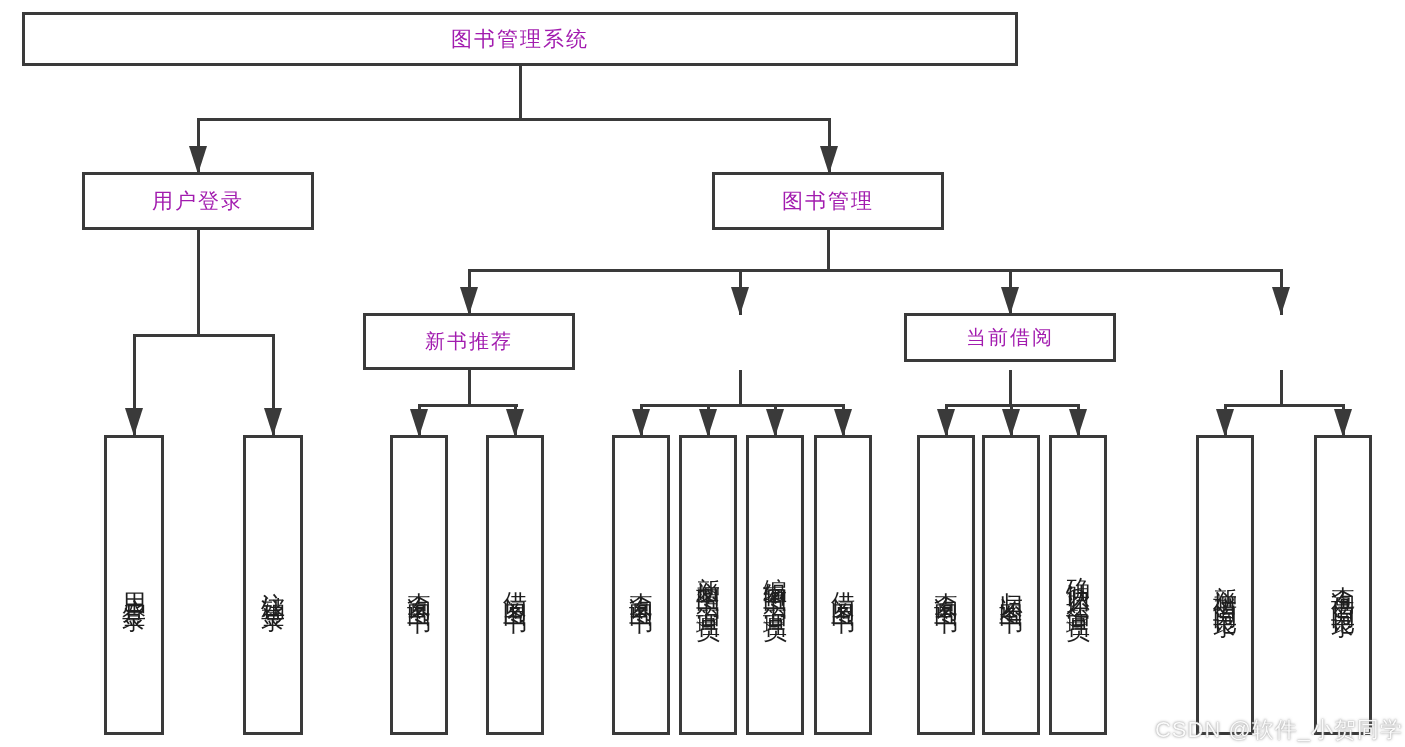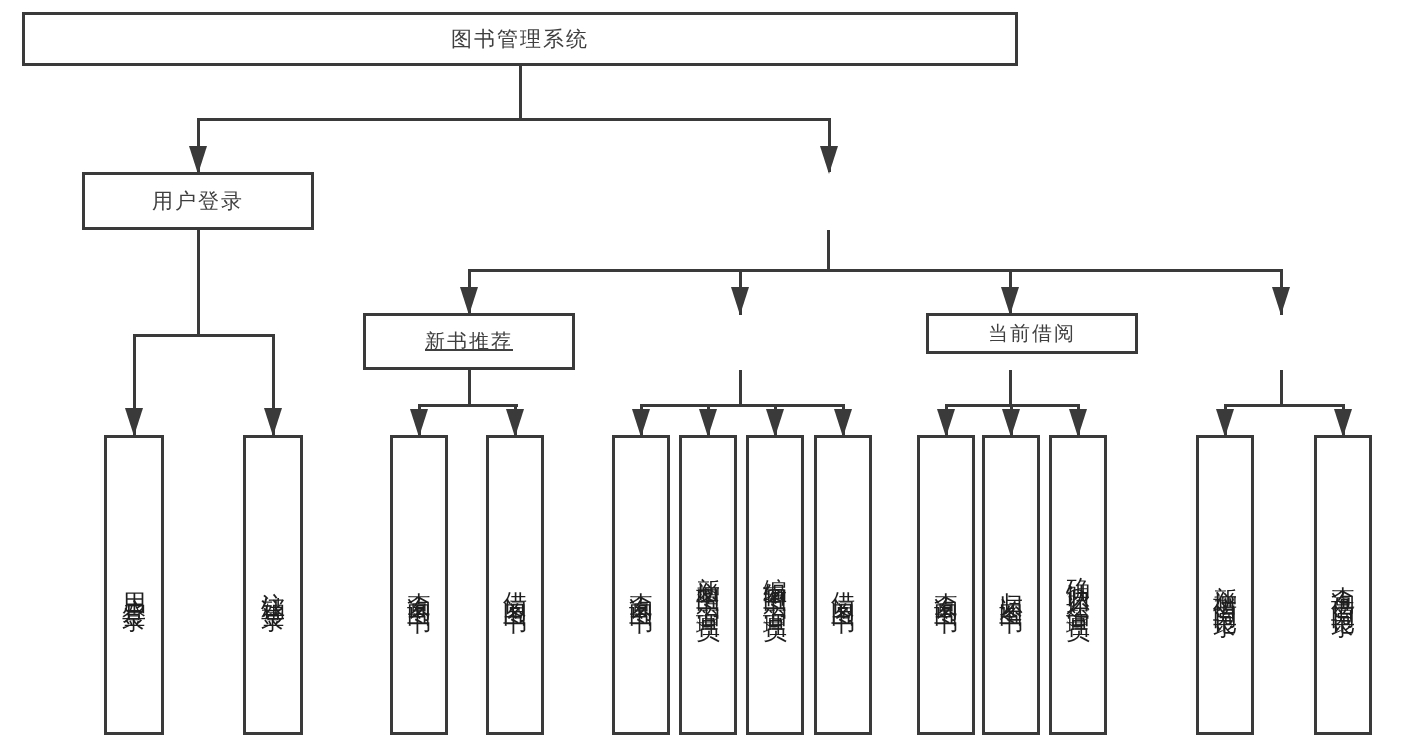--- a/index.html
+++ b/index.html
@@ -2,21 +2,21 @@
 <html><head>
 <meta charset="utf-8">
 <style>
   html,body{margin:0;padding:0;background:#ffffff;}
   body{font-family:"Liberation Sans",sans-serif;}
   .canvas{position:relative;width:1405px;height:747px;background:#ffffff;overflow:hidden;}
   .node{
     position:absolute;box-sizing:border-box;
     border:3px solid #3a3a3a;background:#ffffff;
     display:flex;align-items:center;justify-content:center;
-    color:#404040;font-size:21px;letter-spacing:2px;
+    color:#a21caf;font-size:21px;letter-spacing:2px;
   }
   .leaf{
     position:absolute;box-sizing:border-box;
     border:3px solid #3a3a3a;background:#ffffff;
     display:flex;align-items:center;justify-content:center;
     color:#1e1e1e;
   }
   .leaf span{
     writing-mode:vertical-rl;text-orientation:mixed;
     font-size:24px;letter-spacing:6px;line-height:1;white-space:nowrap;
@@ -42,25 +42,28 @@
 
 <div class="canvas">
 
   <div class="node" style="left:22px;top:12px;width:996px;height:54px;">
     <span>图书管理系统</span>
   </div>
 
   <div class="node" style="left:82px;top:172px;width:232px;height:58px;">
     <span>用户登录</span>
   </div>
+  <div class="node" style="left:712px;top:172px;width:232px;height:58px;">
+    <span>图书管理</span>
+  </div>
 
-  <div class="node" style="left:363px;top:313px;width:212px;height:57px;font-size:20px;text-decoration:underline;">
+  <div class="node" style="left:363px;top:313px;width:212px;height:57px;font-size:20px;">
     <span>新书推荐</span>
   </div>
-  <div class="node" style="left:904px;top:313px;width:212px;height:41px;font-size:20px;margin-left:22px;">
+  <div class="node" style="left:904px;top:313px;width:212px;height:49px;font-size:20px;">
     <span>当前借阅</span>
   </div>
 
   <div class="leaf" style="left:104px;top:435px;width:60px;height:300px;">
     <span>用户登录</span>
   </div>
   <div class="leaf" style="left:243px;top:435px;width:60px;height:300px;">
     <span>注销登录</span>
   </div>
 
@@ -153,14 +156,15 @@
   <div class="vline" style="left:1077px;top:404px;height:33px;"></div>
   <div class="arrow" style="left:1069px;top:409px;"></div>
 
   <div class="vline" style="left:1280px;top:370px;height:36px;"></div>
   <div class="hline" style="left:1224px;top:404px;width:120px;"></div>
   <div class="vline" style="left:1224px;top:404px;height:33px;"></div>
   <div class="arrow" style="left:1216px;top:409px;"></div>
   <div class="vline" style="left:1342px;top:404px;height:33px;"></div>
   <div class="arrow" style="left:1334px;top:409px;"></div>
 
+  <div class="watermark">CSDN @软件_小贺同学</div>
 
 </div>
 
 </body></html>

